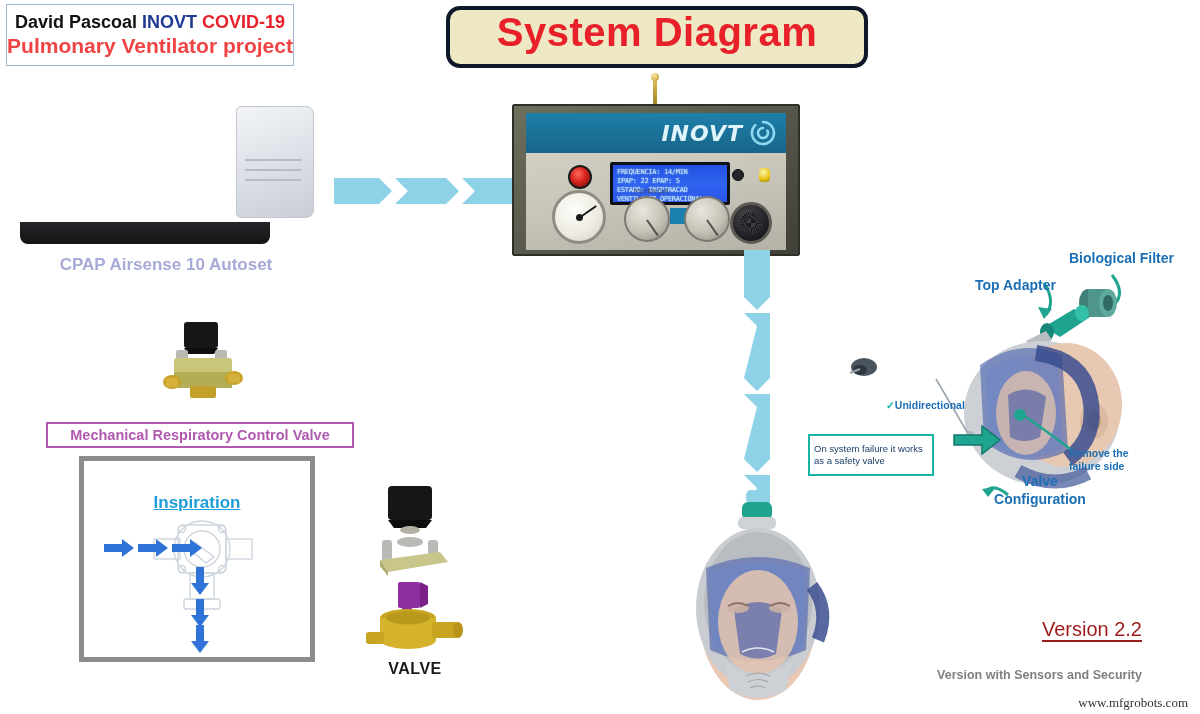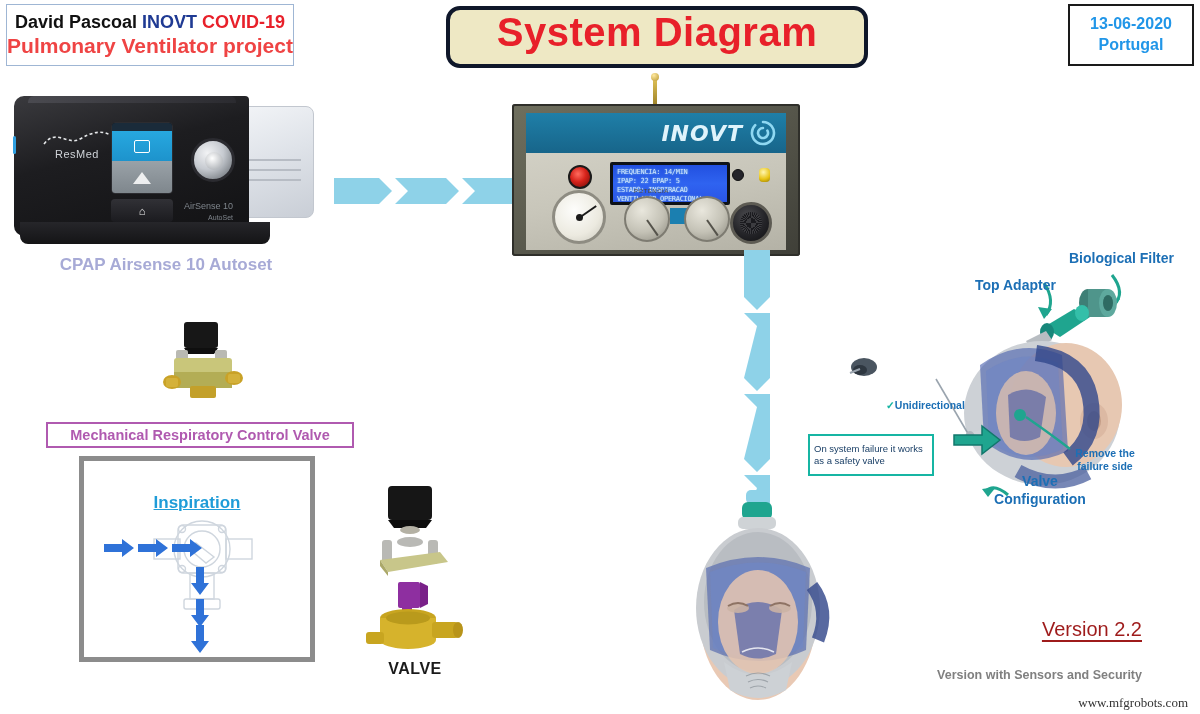--- a/index.html
+++ b/index.html
@@ -217,21 +217,21 @@
   #sol-exp { left:362px; top:482px; width:106px; height:170px; }
   .valve-caption {
     position:absolute; left:350px; top:660px; width:130px; text-align:center;
     font-size:16px; font-weight:bold; color:#1a1a1a; letter-spacing:.5px;
   }
 
   
   #mask-main { left:676px; top:490px; width:164px; height:220px; }
 
   .ann {
-    position:absolute; font-weight:bold; color:#1c6fb5; white-space:nowrap;text-align:center;
+    position:absolute; font-weight:bold; color:#1c6fb5; white-space:nowrap;
   }
   .ann.bio   { left:1069px; top:250px; font-size:14px; }
   .ann.topad { left:975px; top:277px; font-size:14px; }
   .ann.uni   { left:886px; top:399px; font-size:10.5px; color:#1c6fb5; }
   .ann.remove{ left:1069px; top:447px; font-size:10.5px; line-height:1.25; white-space:normal; width:72px;}
   .ann.valcfg{ left:990px; top:472px; font-size:14px; line-height:1.3; text-align:center; white-space:normal; width:100px;}
 
   .failbox {
     position:absolute; left:808px; top:434px; width:126px; height:42px;
     border:2.5px solid #16b5a3; background:#fff;
@@ -266,50 +266,23 @@
       <span class="author-inovt">INOVT</span>
       <span class="author-covid">COVID-19</span>
     </div>
     <div class="author-line2">Pulmonary Ventilator project</div>
   </div>
 
   <div class="title-box">
     <div class="title-text">System Diagram</div>
   </div>
 
-  <div class="date-box">
-    <div>13-06-2020</div>
-    <div>Portugal</div>
-  </div>
 
   <div class="abs" id="cpap">
     <div class="cpap-hum"></div>
-    <div class="cpap-body">
-      <div class="cpap-top-strip"></div>
-      <div class="cpap-sidelight"></div>
-      <svg class="cpap-wave" viewBox="0 0 70 18">
-        <path d="M2 14 C14 -2, 26 16, 38 9 S60 0, 68 5" stroke="#e6e8ea" stroke-width="1.6" fill="none" stroke-dasharray="3 2.5"></path>
-      </svg>
-      <div class="cpap-logo">ResMed</div>
-      <div class="cpap-screen">
-        <div class="scr-top"></div>
-        <div class="scr-blue">
-          <div class="scr-icon"></div>
-        </div>
-        <div class="scr-grey">
-          <div class="scr-icon2"></div>
-        </div>
-      </div>
-      <div class="cpap-home">⌂</div>
-      <div class="cpap-dial"></div>
-      <div class="cpap-model">
-        <span>AirSense 10</span><br>
-        <span style="font-size:7px">AutoSet</span>
-      </div>
-    </div>
     <div class="cpap-base"></div>
   </div>
   <div class="cpap-caption">CPAP Airsense 10 Autoset</div>
 
   <div class="chev-h" style="left:334px; top:178px;">
     <div class="seg first" style="width:58px;"></div>
     <div class="seg" style="width:64px;"></div>
     <div class="seg" style="width:64px;"></div>
   </div>
 

